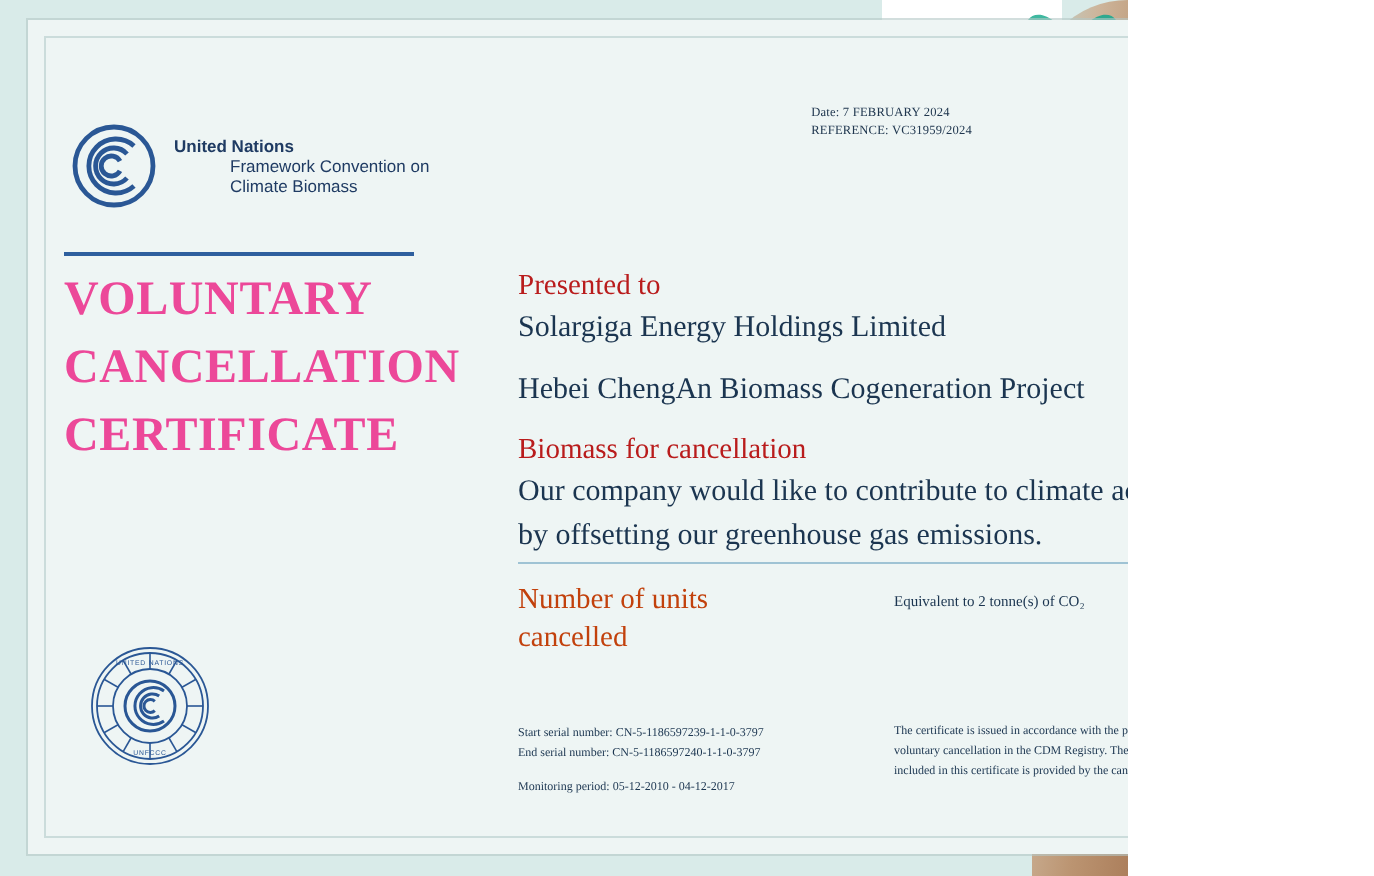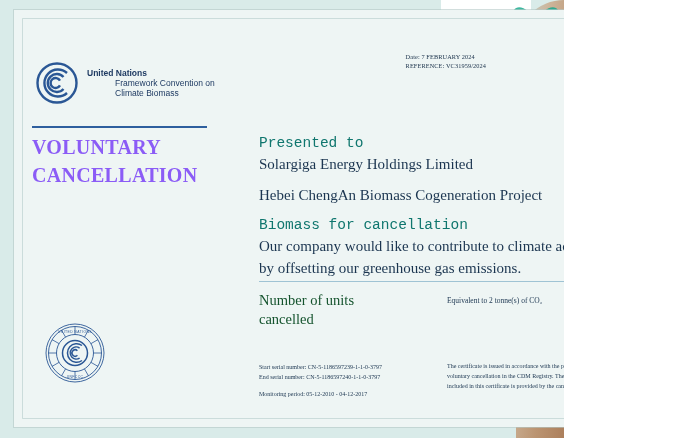--- a/index.html
+++ b/index.html
@@ -122,37 +122,37 @@
     width: 175px;
     height: 2px;
     background: #2e5f9e;
   }
   .title {
     position: absolute;
     left: 32px;
     top: 133px;
     width: 215px;
     font-family: "Liberation Serif", serif;
-    font-size: 20px;
+    font-size: 24px;
     font-weight: bold;
-    color: #8b5cf6;
+    color: #ec4899;
     line-height: 1.42;
     letter-spacing: 0.3px;
   }
   
   .content {
     position: absolute;
     left: 259px;
     top: 134px;
     width: 336px;
   }
   .label {
-    font-family: Liberation Mono, monospace;
+    font-family: Liberation Serif, serif;
     font-size: 14.5px;
-    color: #0f766e;
+    color: #b91c1c;
     margin: 0 0 2px 0;
     line-height: 1.25;
   }
   .value {
     font-family: "Liberation Serif", serif;
     font-size: 15px;
     color: #1b3550;
     margin: 0 0 9px 0;
     line-height: 1.45;
   }
@@ -171,21 +171,21 @@
   .units-row {
     position: absolute;
     left: 259px;
     top: 291px;
     width: 336px;
     display: flex;
   }
   .units-label {
     width: 130px;
     font-size: 14.5px;
-    color: #14532d;
+    color: #c2410c;
     line-height: 1.3;
   }
   .units-value-wrap {
     margin-left: 58px;
   }
   .units-value {
     font-size: 19px;
     color: #12304c;
     line-height: 1.1;
   }
@@ -268,20 +268,21 @@
 
   <div class="meta">
     <div>Date: 7 FEBRUARY 2024</div>
     <div>REFERENCE: VC31959/2024</div>
   </div>
 
   <div class="title-rule"></div>
   <div class="title">
     <div>VOLUNTARY</div>
     <div>CANCELLATION</div>
+    <div>CERTIFICATE</div>
   </div>
 
   <div class="content">
     <p class="label">Presented to</p>
     <p class="value">Solargiga Energy Holdings Limited</p>
     <p class="value">Hebei ChengAn Biomass Cogeneration Project</p>
     <p class="label">Biomass for cancellation</p>
     <p class="value para">Our company would like to contribute to climate action by offsetting our greenhouse gas emissions.</p>
   </div>
 

